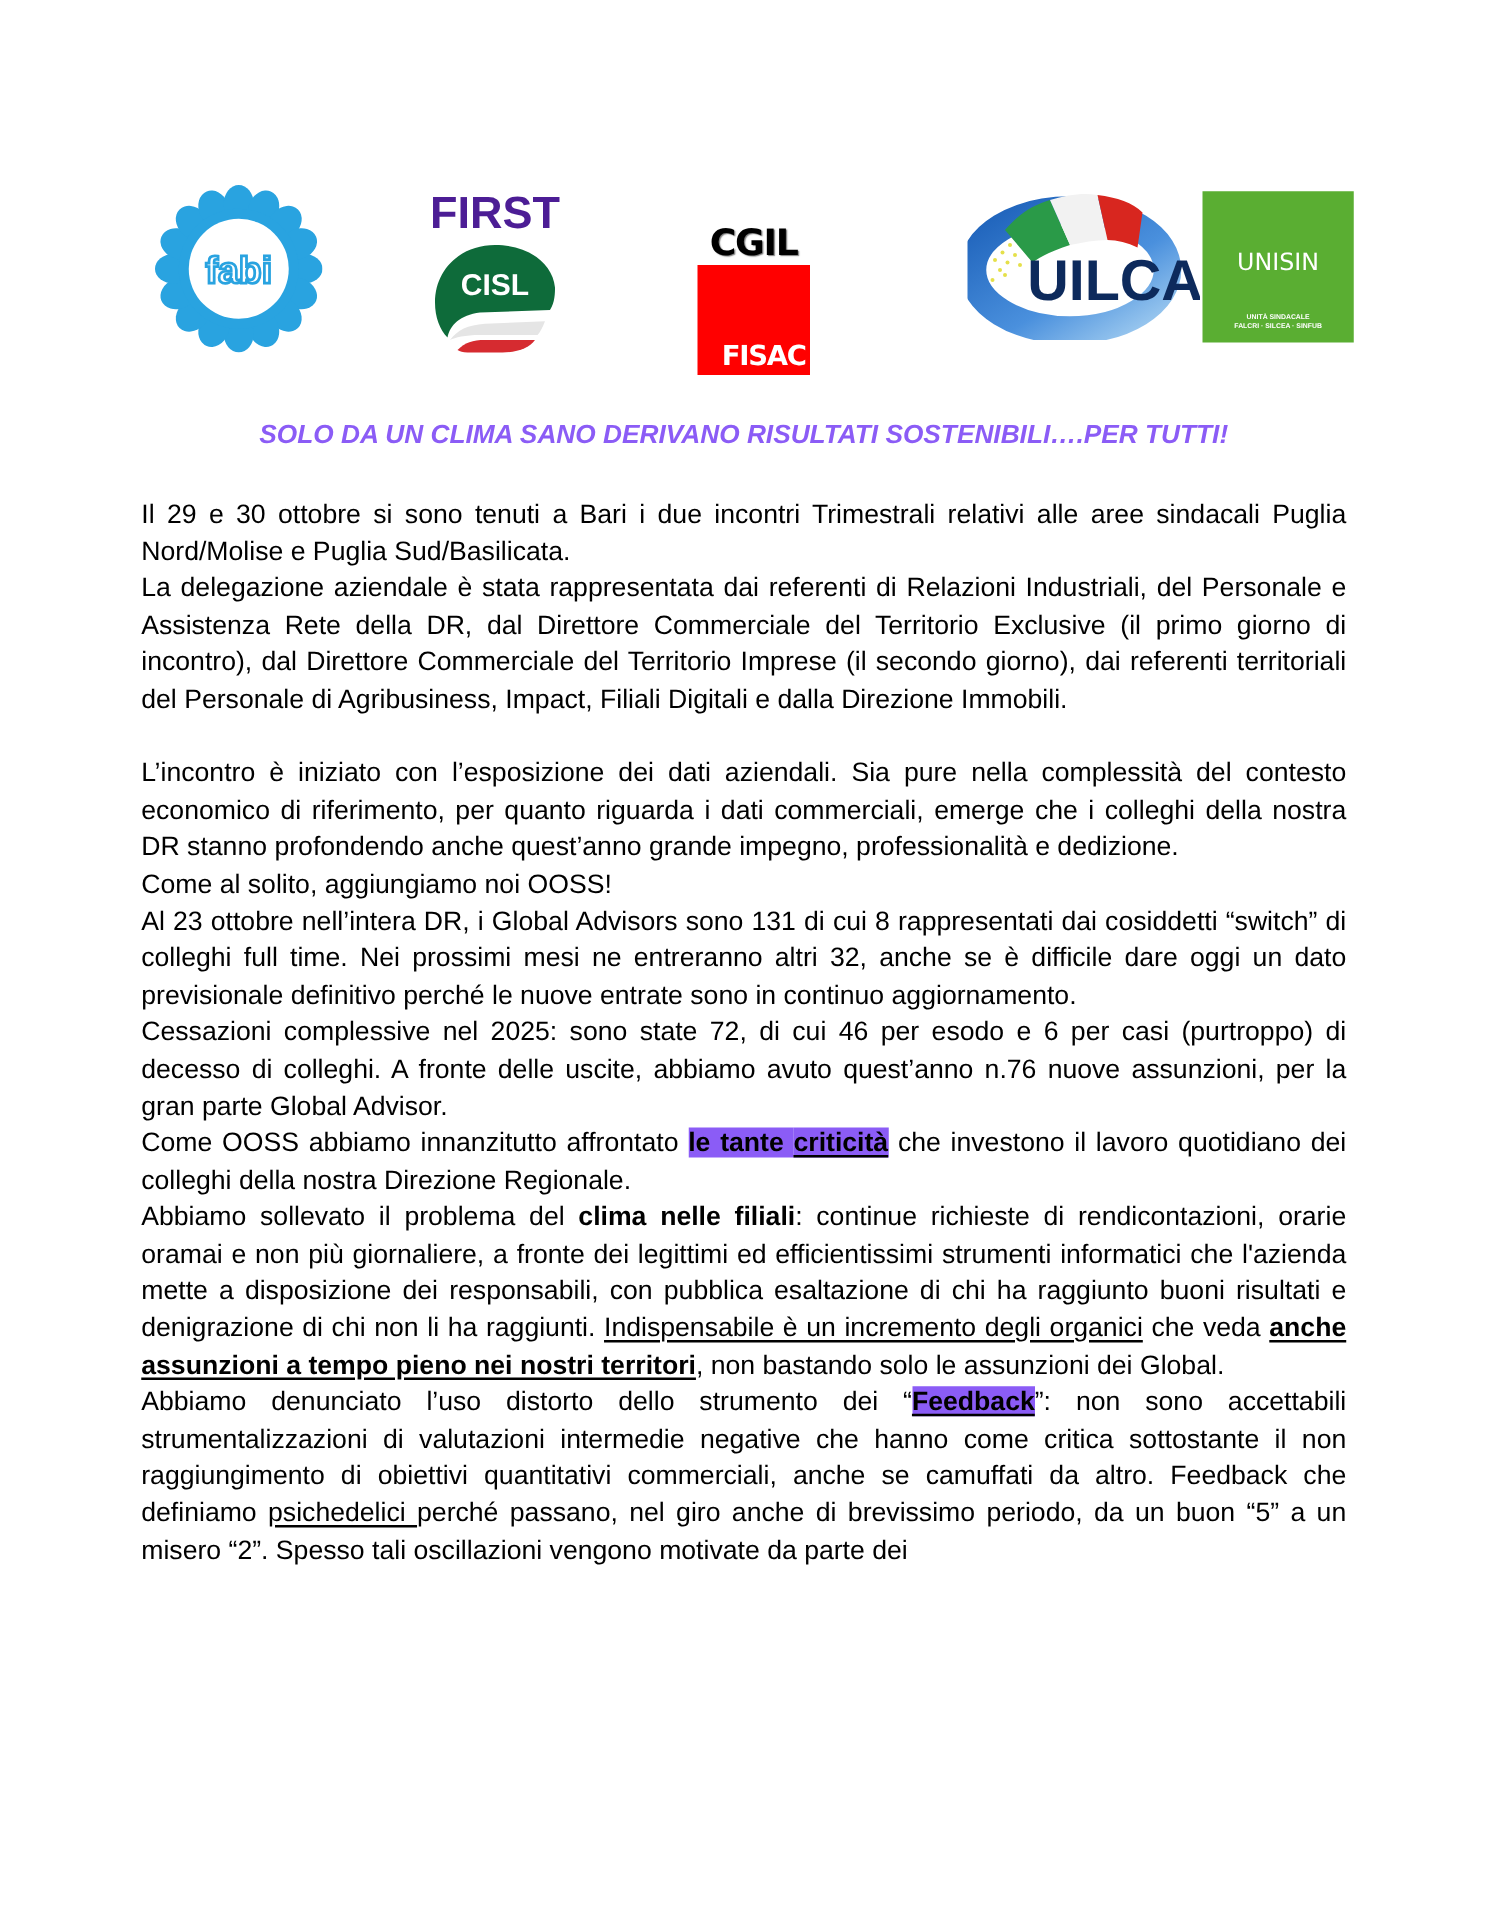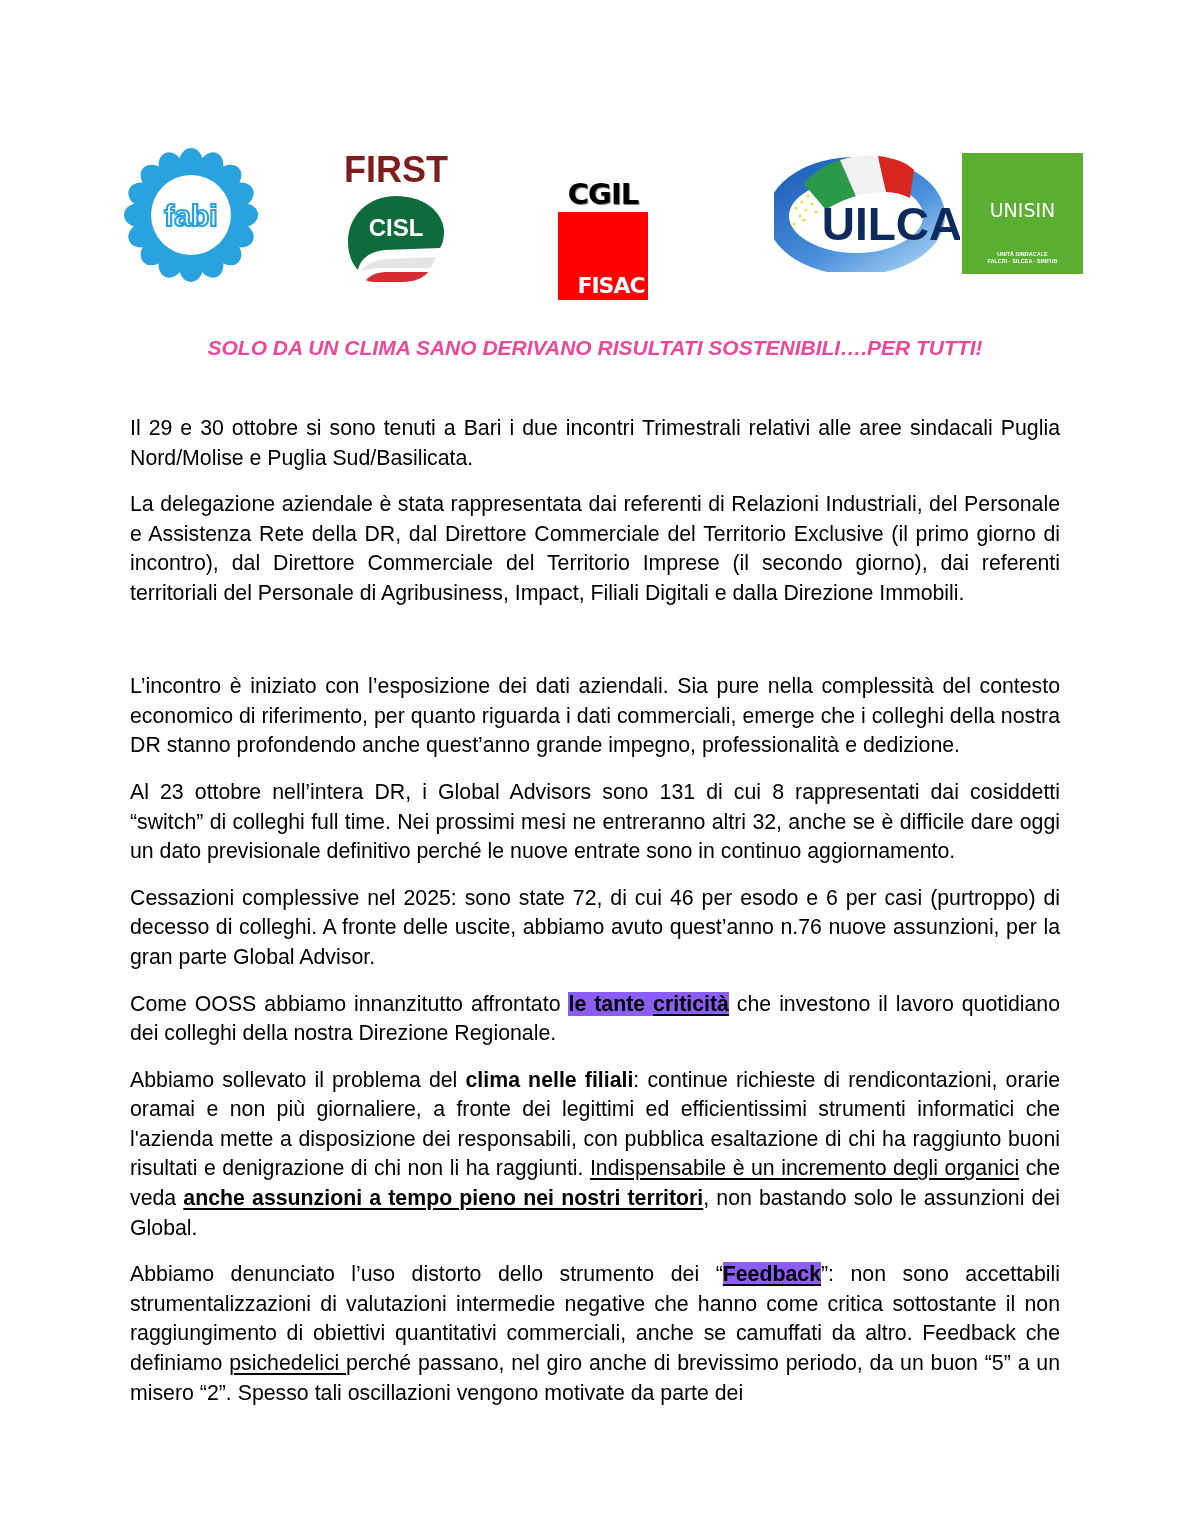--- a/index.html
+++ b/index.html
@@ -7,44 +7,44 @@
       font-family: "Liberation Sans", sans-serif; color: #000; }
 
     .logos { position: absolute; top: 148px; left: 0; width: 1190px; height: 140px; }
     .logo { position: absolute; }
 
     
     .fabi { left: 124px; top: 0px; width: 134px; height: 134px; }
     
     .first { left: 336px; top: 2px; width: 120px; height: 134px; }
     .first .first-text { position: absolute; top: 0; left: 0; width: 120px; text-align: center;
-      font-weight: bold; font-size: 36px; color: #7f1d1d; letter-spacing: 0px; line-height: 40px; }
+      font-weight: bold; font-size: 36px; color: #4c1d95; letter-spacing: 0px; line-height: 40px; }
     
     .cgil { left: 556px; top: 30px; width: 94px; height: 124px; }
     .cgil .cgil-text { position: absolute; top: 0; left: 0; width: 94px; text-align: center;
       font-weight: bold; font-size: 29px; color: #000; line-height: 32px; font-family: "DejaVu Sans", sans-serif;
       text-shadow: 1px 1px 1px #777; letter-spacing: -1px; }
     .cgil .red-box { position: absolute; top: 34px; left: 2px; width: 90px; height: 88px; background: #ff0000; }
     .cgil .fisac-text { position: absolute; bottom: 2px; left: 0; width: 106px; text-align: center;
       color: #fff; font-weight: bold; font-size: 22px; font-family: "DejaVu Sans", sans-serif; letter-spacing: -1px; }
     
     .uilca { left: 726px; top: 0px; width: 186px; height: 124px; padding-left: 48px; }
     
     .unisin { left: 962px; top: 5px; width: 121px; height: 121px; background: #5aae32; color: #fff; }
     .unisin .u-name { position: absolute; top: 46px; left: 0; width: 121px; text-align: center;
       font-weight: normal; font-size: 19px; letter-spacing: 0px; font-family: "DejaVu Sans", sans-serif; }
     .unisin .u-sub { position: absolute; top: 98px; left: 0; width: 121px; text-align: center;
       font-size: 5.5px; font-weight: bold; line-height: 7px; }
 
     .title { position: absolute; top: 336px; left: 0; width: 1190px; text-align: center;
-      color: #ec4899; font-weight: bold; font-style: italic; font-size: 21px; letter-spacing: 0px; }
+      color: #8b5cf6; font-weight: bold; font-style: italic; font-size: 21px; letter-spacing: 0px; }
 
     .body-text { position: absolute; left: 113px; top: 397px; width: 964px;
       font-size: 21.3px; line-height: 29.6px; text-align: justify; }
-    .body-text p { margin: 17px; }
+    .body-text p { margin: 0; }
     .gap { height: 29.6px; }
     .hl { background: #8b5cf6; }
     .b { font-weight: bold; }
     .u { text-decoration: underline; text-decoration-thickness: 2px; text-underline-offset: 3px; }
   </style>
 </head>
 <body>
 
 <div class="logos">
 
@@ -129,18 +129,19 @@
   </div>
 </div>
 
 <div class="title">SOLO DA UN CLIMA SANO DERIVANO RISULTATI SOSTENIBILI….PER TUTTI!</div>
 
 <div class="body-text">
   <p>Il 29 e 30 ottobre si sono tenuti a Bari i due incontri Trimestrali relativi alle aree sindacali Puglia Nord/Molise e Puglia Sud/Basilicata.</p>
   <p>La delegazione aziendale è stata rappresentata dai referenti di Relazioni Industriali, del Personale e Assistenza Rete della DR, dal Direttore Commerciale del Territorio Exclusive (il primo giorno di incontro), dal Direttore Commerciale del Territorio Imprese (il secondo giorno), dai referenti territoriali del Personale di Agribusiness, Impact, Filiali Digitali e dalla Direzione Immobili.</p>
   <div class="gap"></div>
   <p>L’incontro è iniziato con l’esposizione dei dati aziendali. Sia pure nella complessità del contesto economico di riferimento, per quanto riguarda i dati commerciali, emerge che i colleghi della nostra DR stanno profondendo anche quest’anno grande impegno, professionalità e dedizione.</p>
+  <p>Come al solito, aggiungiamo noi OOSS!</p>
   <p>Al 23 ottobre nell’intera DR, i Global Advisors sono 131 di cui 8 rappresentati dai cosiddetti “switch” di colleghi full time. Nei prossimi mesi ne entreranno altri 32, anche se è difficile dare oggi un dato previsionale definitivo perché le nuove entrate sono in continuo aggiornamento.</p>
   <p>Cessazioni complessive nel 2025: sono state 72, di cui 46 per esodo e 6 per casi (purtroppo) di decesso di colleghi. A fronte delle uscite, abbiamo avuto quest’anno n.76 nuove assunzioni, per la gran parte Global Advisor.</p>
   <p><span>Come OOSS abbiamo innanzitutto affrontato </span><span class="hl b">le tante </span><span class="hl b u">criticità</span><span> che investono il lavoro quotidiano dei colleghi della nostra Direzione Regionale.</span></p>
   <p><span>Abbiamo sollevato il problema del </span><span class="b">clima nelle filiali</span><span>: continue richieste di rendicontazioni, orarie oramai e non più giornaliere, a fronte dei legittimi ed efficientissimi strumenti informatici che l'azienda mette a disposizione dei responsabili, con pubblica esaltazione di chi ha raggiunto buoni risultati e denigrazione di chi non li ha raggiunti. </span><span class="u">Indispensabile è un incremento degli organici</span><span> che veda </span><span class="b u">anche assunzioni a tempo pieno nei nostri territori</span><span>, non bastando solo le assunzioni dei Global.</span></p>
   <p><span>Abbiamo denunciato l’uso distorto dello strumento dei “</span><span class="hl b u">Feedback</span><span>”: non sono accettabili strumentalizzazioni di valutazioni intermedie negative che hanno come critica sottostante il non raggiungimento di obiettivi quantitativi commerciali, anche se camuffati da altro. Feedback che definiamo </span><span class="u">psichedelici </span><span>perché passano, nel giro anche di brevissimo periodo, da un buon “5” a un misero “2”. Spesso tali oscillazioni vengono motivate da parte dei</span></p>
 </div>
 
 </body></html>

